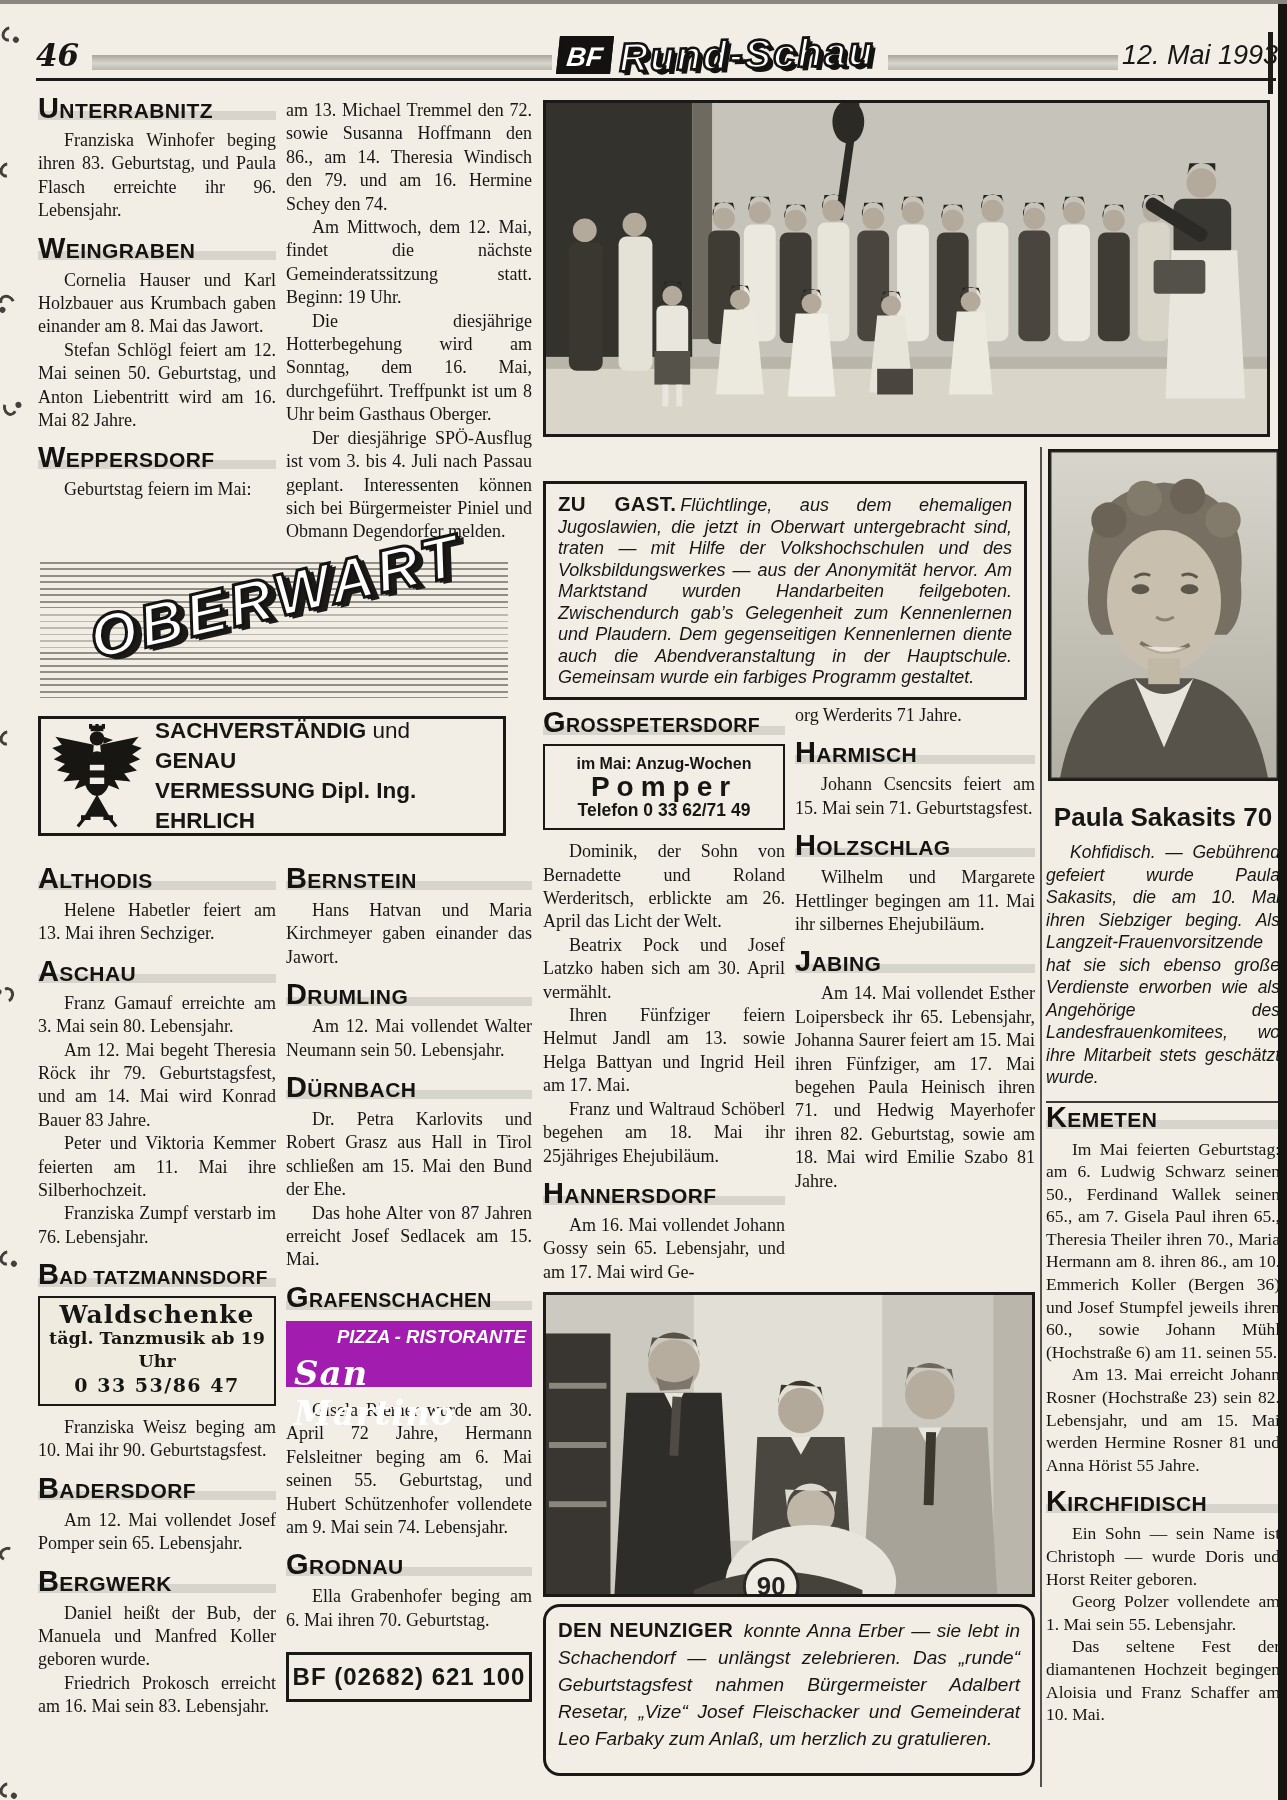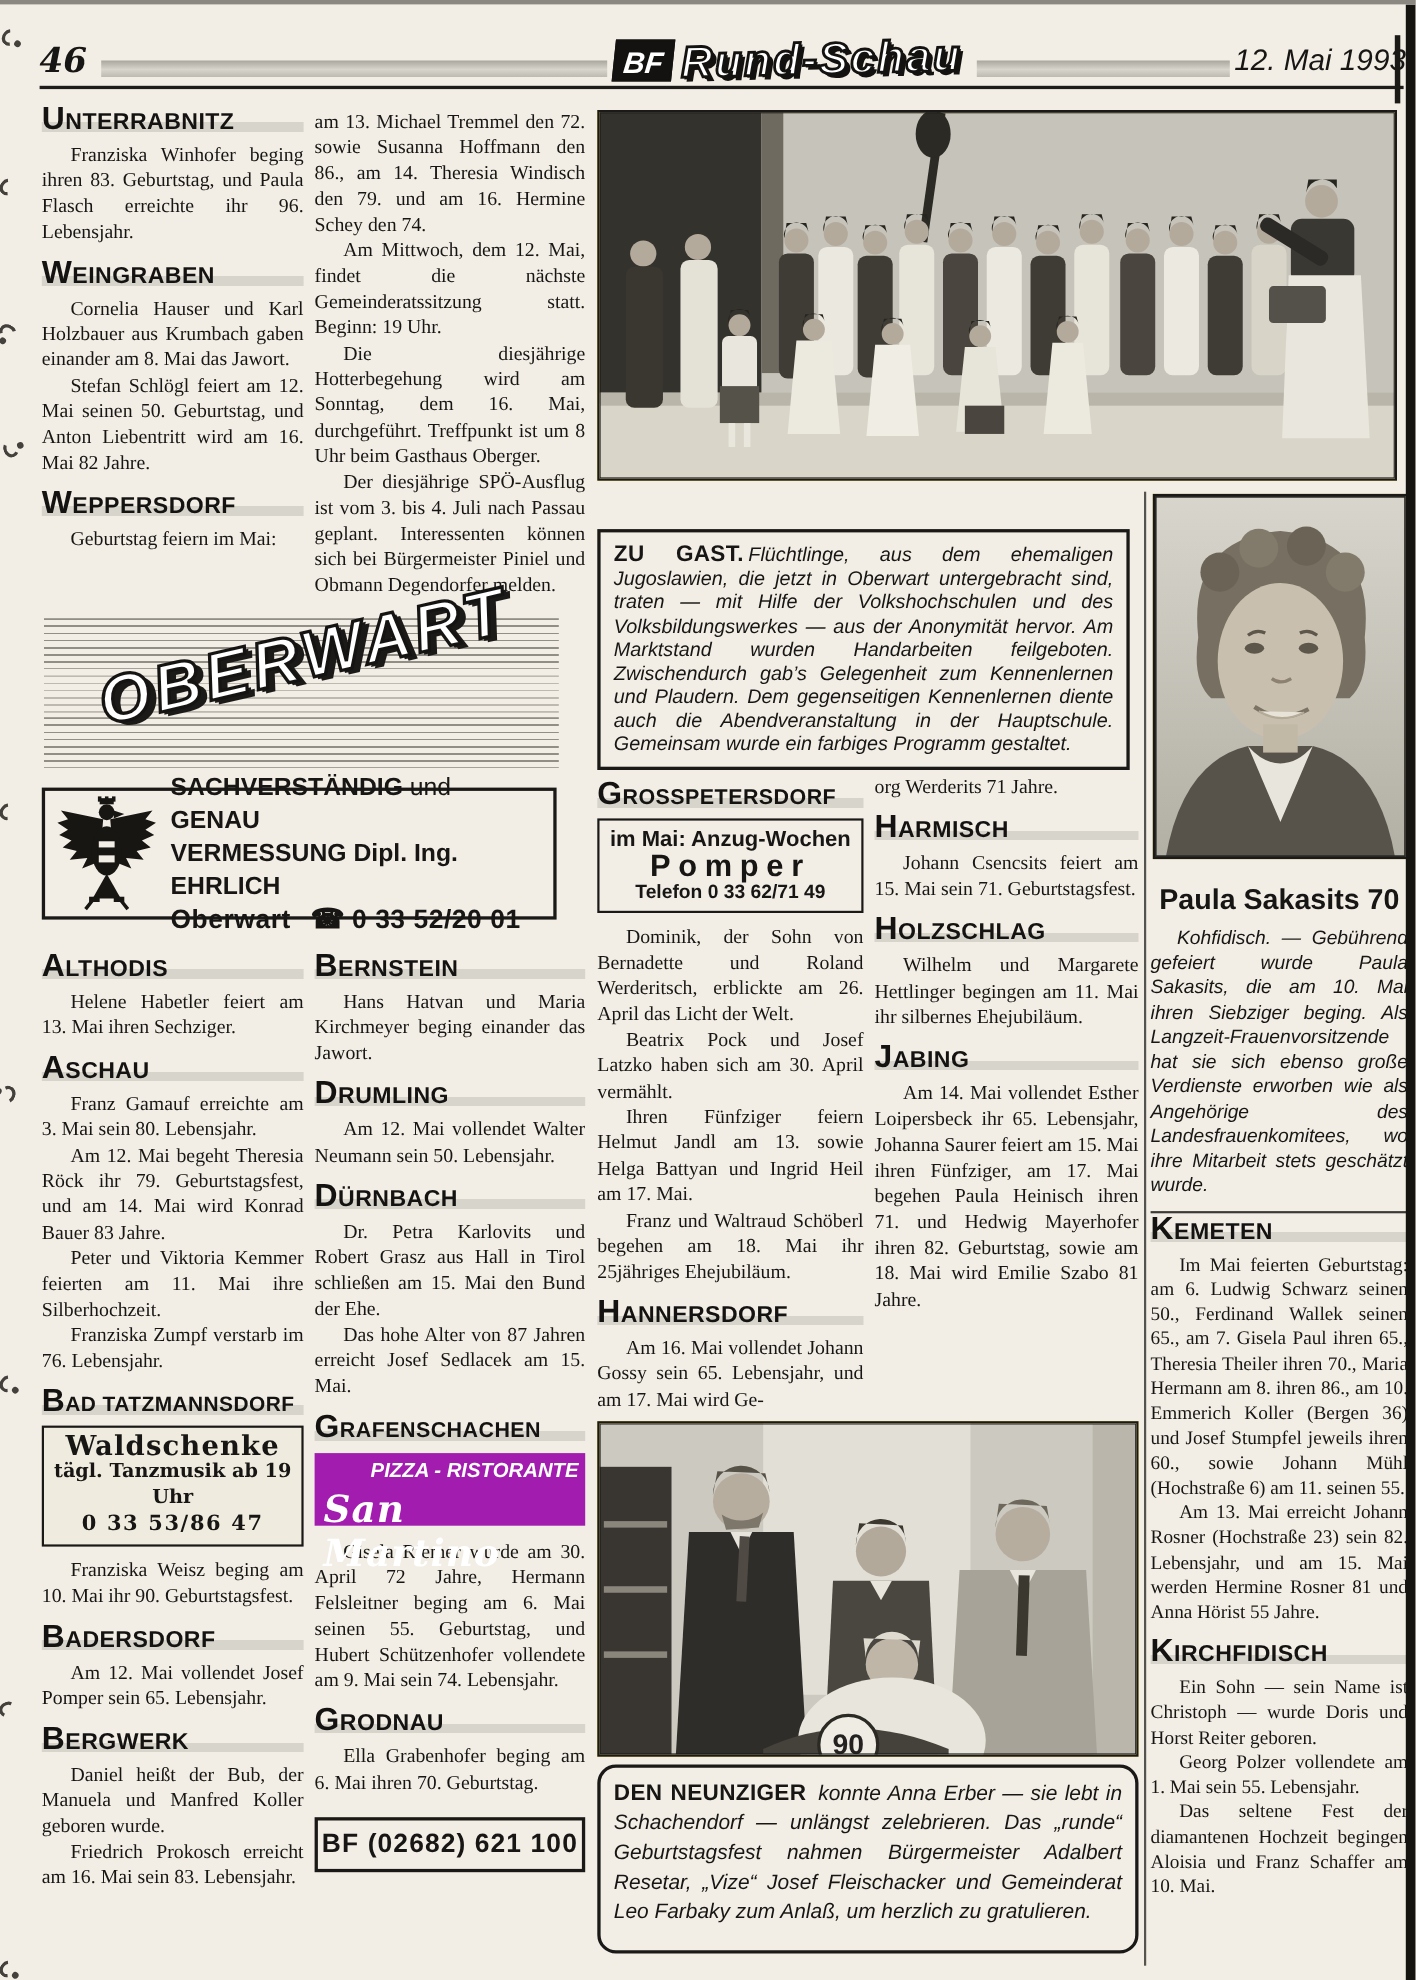--- a/index.html
+++ b/index.html
@@ -66,21 +66,21 @@
   .e3 .tel-ic { font-size:25px; padding:0 6px 0 18px; }
 
   .boxad { border:2.5px solid #1a1917; text-align:center; margin:6px 0 10px; padding:5px 2px 7px;
            font-family:"DejaVu Serif", serif; background:#efecdf; }
   .wald-t { font-weight:700; font-size:25px; letter-spacing:1px; }
   .wald-2 { font-weight:700; font-size:17.5px; }
   .wald-3 { font-weight:700; font-size:19px; letter-spacing:1.5px; }
 
   .pomper { border:2.5px solid #1a1917; text-align:center; margin:4px 0 10px; padding:6px 2px;
             font-family:"Liberation Sans", sans-serif; }
-  .pom-1 { font-weight:700; font-size:20px; }
+  .pom-1 { font-weight:700; font-size:16px; }
   .pom-2 { font-weight:800; font-size:28px; letter-spacing:7px; }
   .pom-3 { font-weight:700; font-size:17.5px; }
 
   .sanmartino { position:relative; background:#a21caf; color:#fff; height:66px; margin:8px 0 12px; }
   .sm-1 { position:absolute; right:6px; top:5px; font:italic 700 18.5px "Liberation Sans", sans-serif; }
   .sm-2 { position:absolute; left:8px; top:32px; font:italic 800 34px "DejaVu Serif", serif; letter-spacing:1px; }
 
   .bfbox { border:3px solid #1a1917; text-align:center; margin-top:20px; padding:8px 0;
            font:700 24px "Liberation Sans", sans-serif; letter-spacing:1px; }
 
@@ -258,23 +258,20 @@
       <rect x="50" y="50" width="20" height="26" fill="#f2eee5" stroke="#181613" stroke-width="2"></rect>
       <rect x="50" y="58" width="20" height="9" fill="#181613"></rect>
     </svg>
     <div class="txt">
       <div class="e1">
         <span>SACHVERSTÄNDIG</span>
         <span class="mid">und</span>
         <span>GENAU</span>
       </div>
       <div class="e2">VERMESSUNG Dipl. Ing. EHRLICH</div>
-      <div class="e3">
-        <span>Oberwart</span><span class="tel-ic">☎</span><span>0 33 52/20 01</span>
-      </div>
     </div>
   </div>
 
   <div class="col bt" style="left:38px; top:862px; width:238px;">
     <div class="sec">
       <h3 class="sec-h">Althodis</h3>
       <p>Helene Habetler feiert am 13. Mai ihren Sechziger.</p>
     </div>
     <div class="sec">
       <h3 class="sec-h">Aschau</h3>
@@ -299,21 +296,21 @@
     <div class="sec">
       <h3 class="sec-h">Bergwerk</h3>
       <p>Daniel heißt der Bub, der Manuela und Manfred Koller geboren wurde.</p>
       <p>Friedrich Prokosch erreicht am 16. Mai sein 83. Lebensjahr.</p>
     </div>
   </div>
 
   <div class="col bt" style="left:286px; top:862px; width:246px;">
     <div class="sec">
       <h3 class="sec-h">Bernstein</h3>
-      <p>Hans Hatvan und Maria Kirchmeyer beging einander das Jawort.</p>
+      <p>Hans Hatvan und Maria Kirchmeyer gaben einander das Jawort.</p>
     </div>
     <div class="sec">
       <h3 class="sec-h">Drumling</h3>
       <p>Am 12. Mai vollendet Walter Neumann sein 50. Lebensjahr.</p>
     </div>
     <div class="sec">
       <h3 class="sec-h">Dürnbach</h3>
       <p>Dr. Petra Karlovits und Robert Grasz aus Hall in Tirol schließen am 15. Mai den Bund der Ehe.</p>
       <p>Das hohe Alter von 87 Jahren erreicht Josef Sedlacek am 15. Mai.</p>
     </div>

